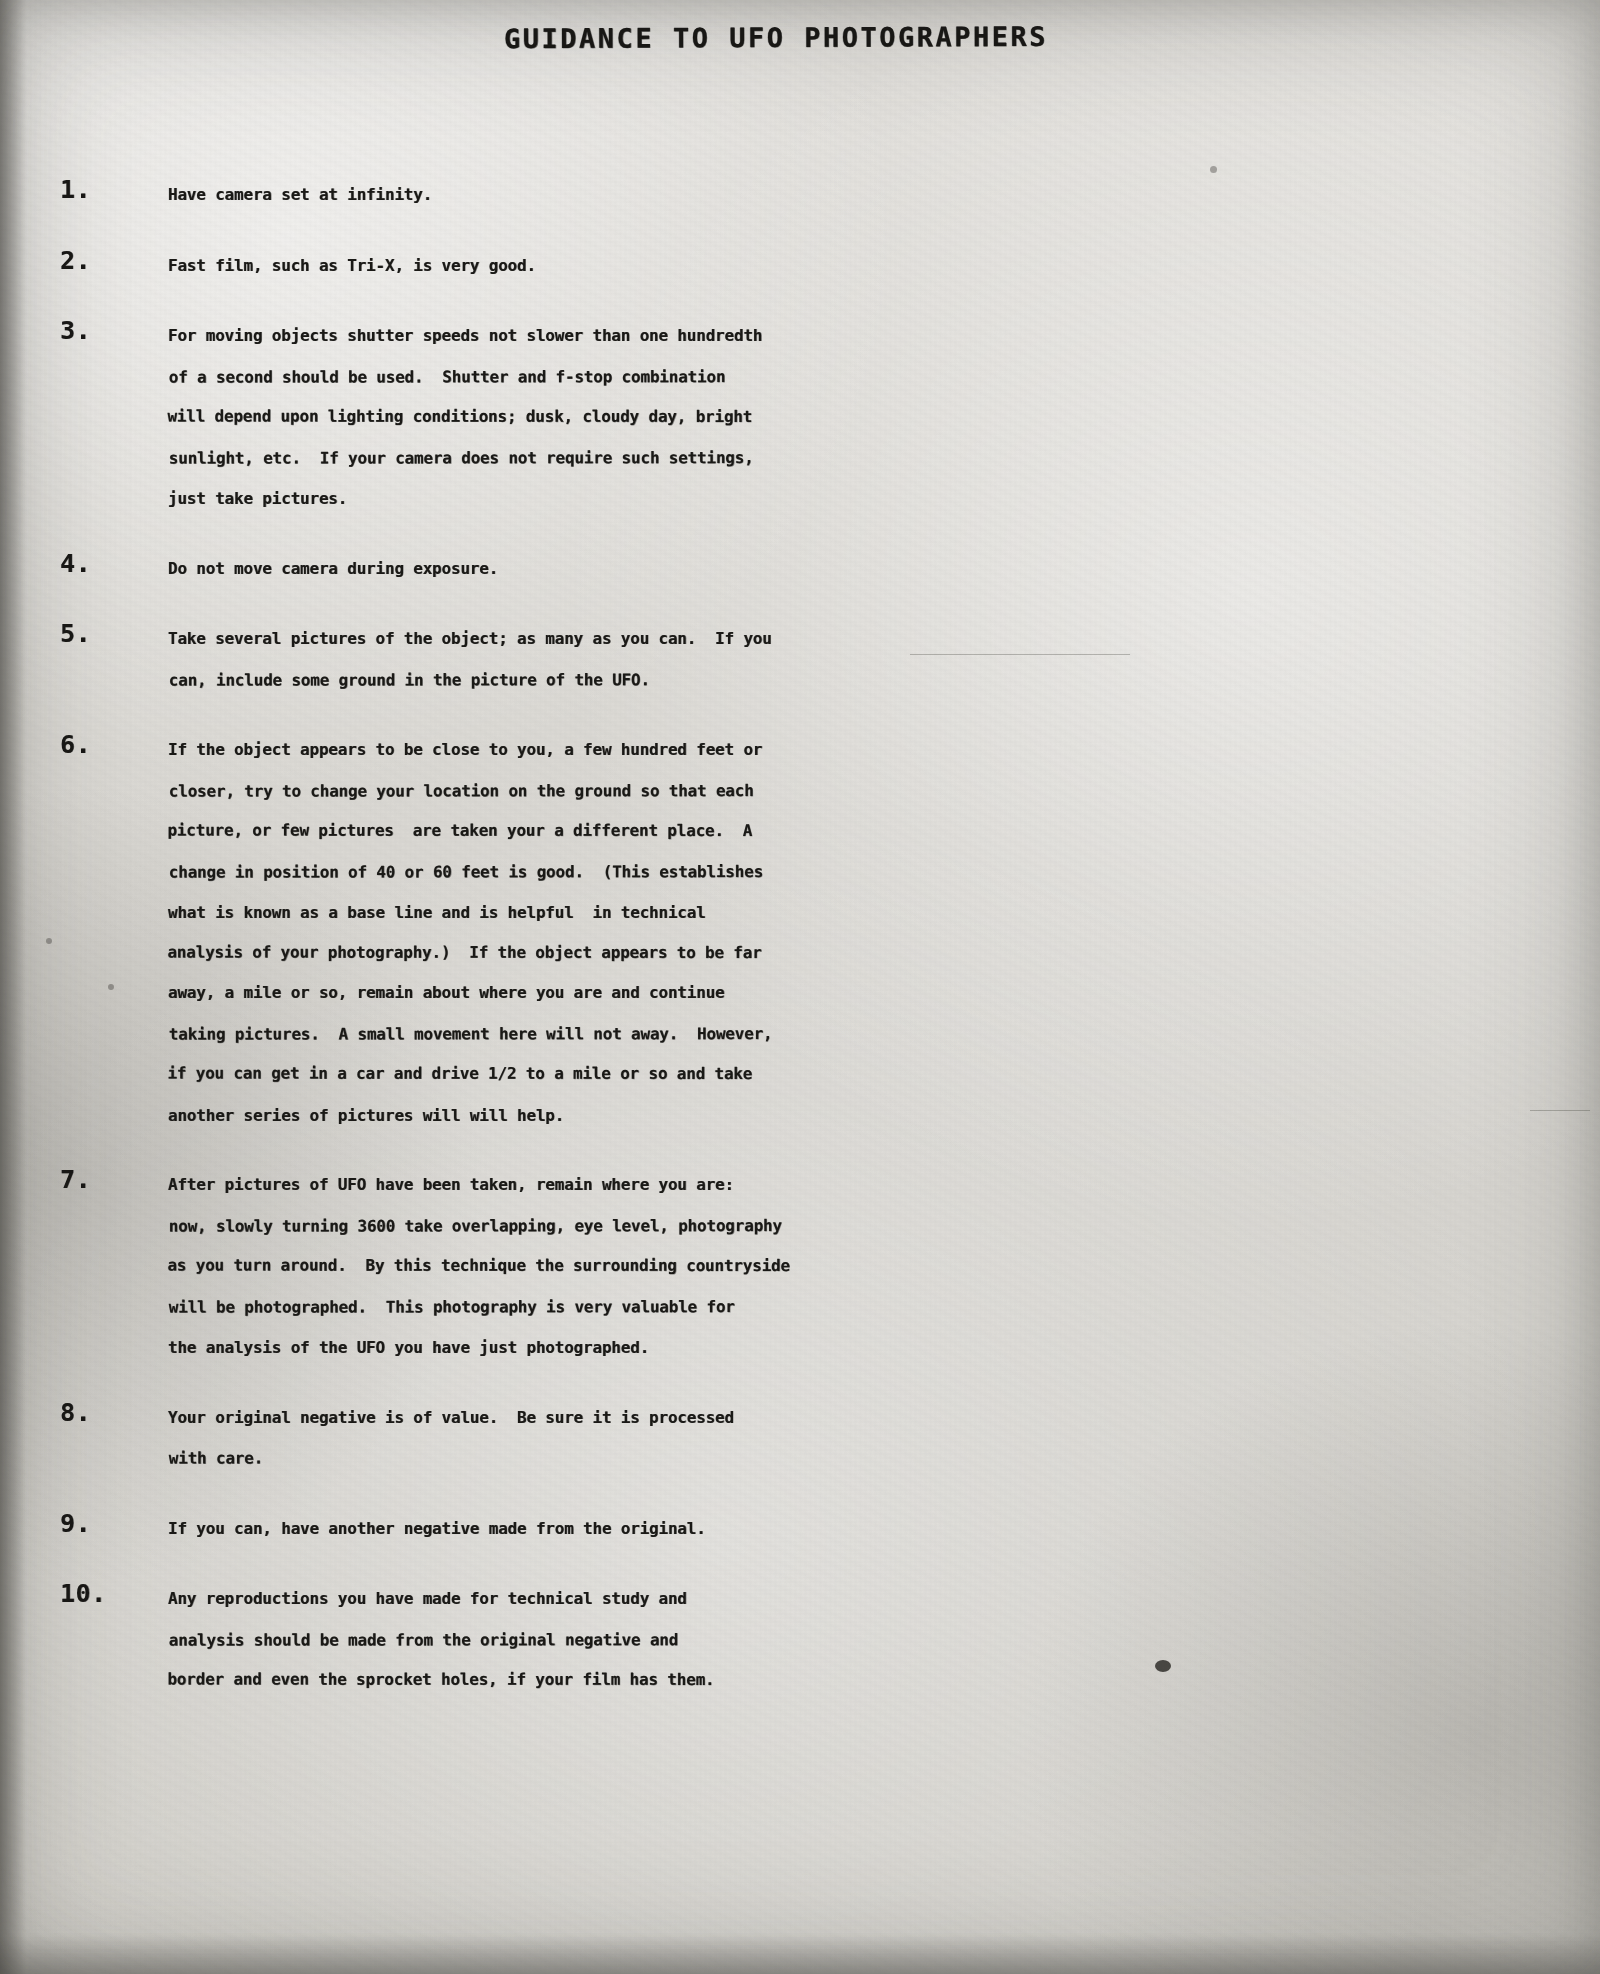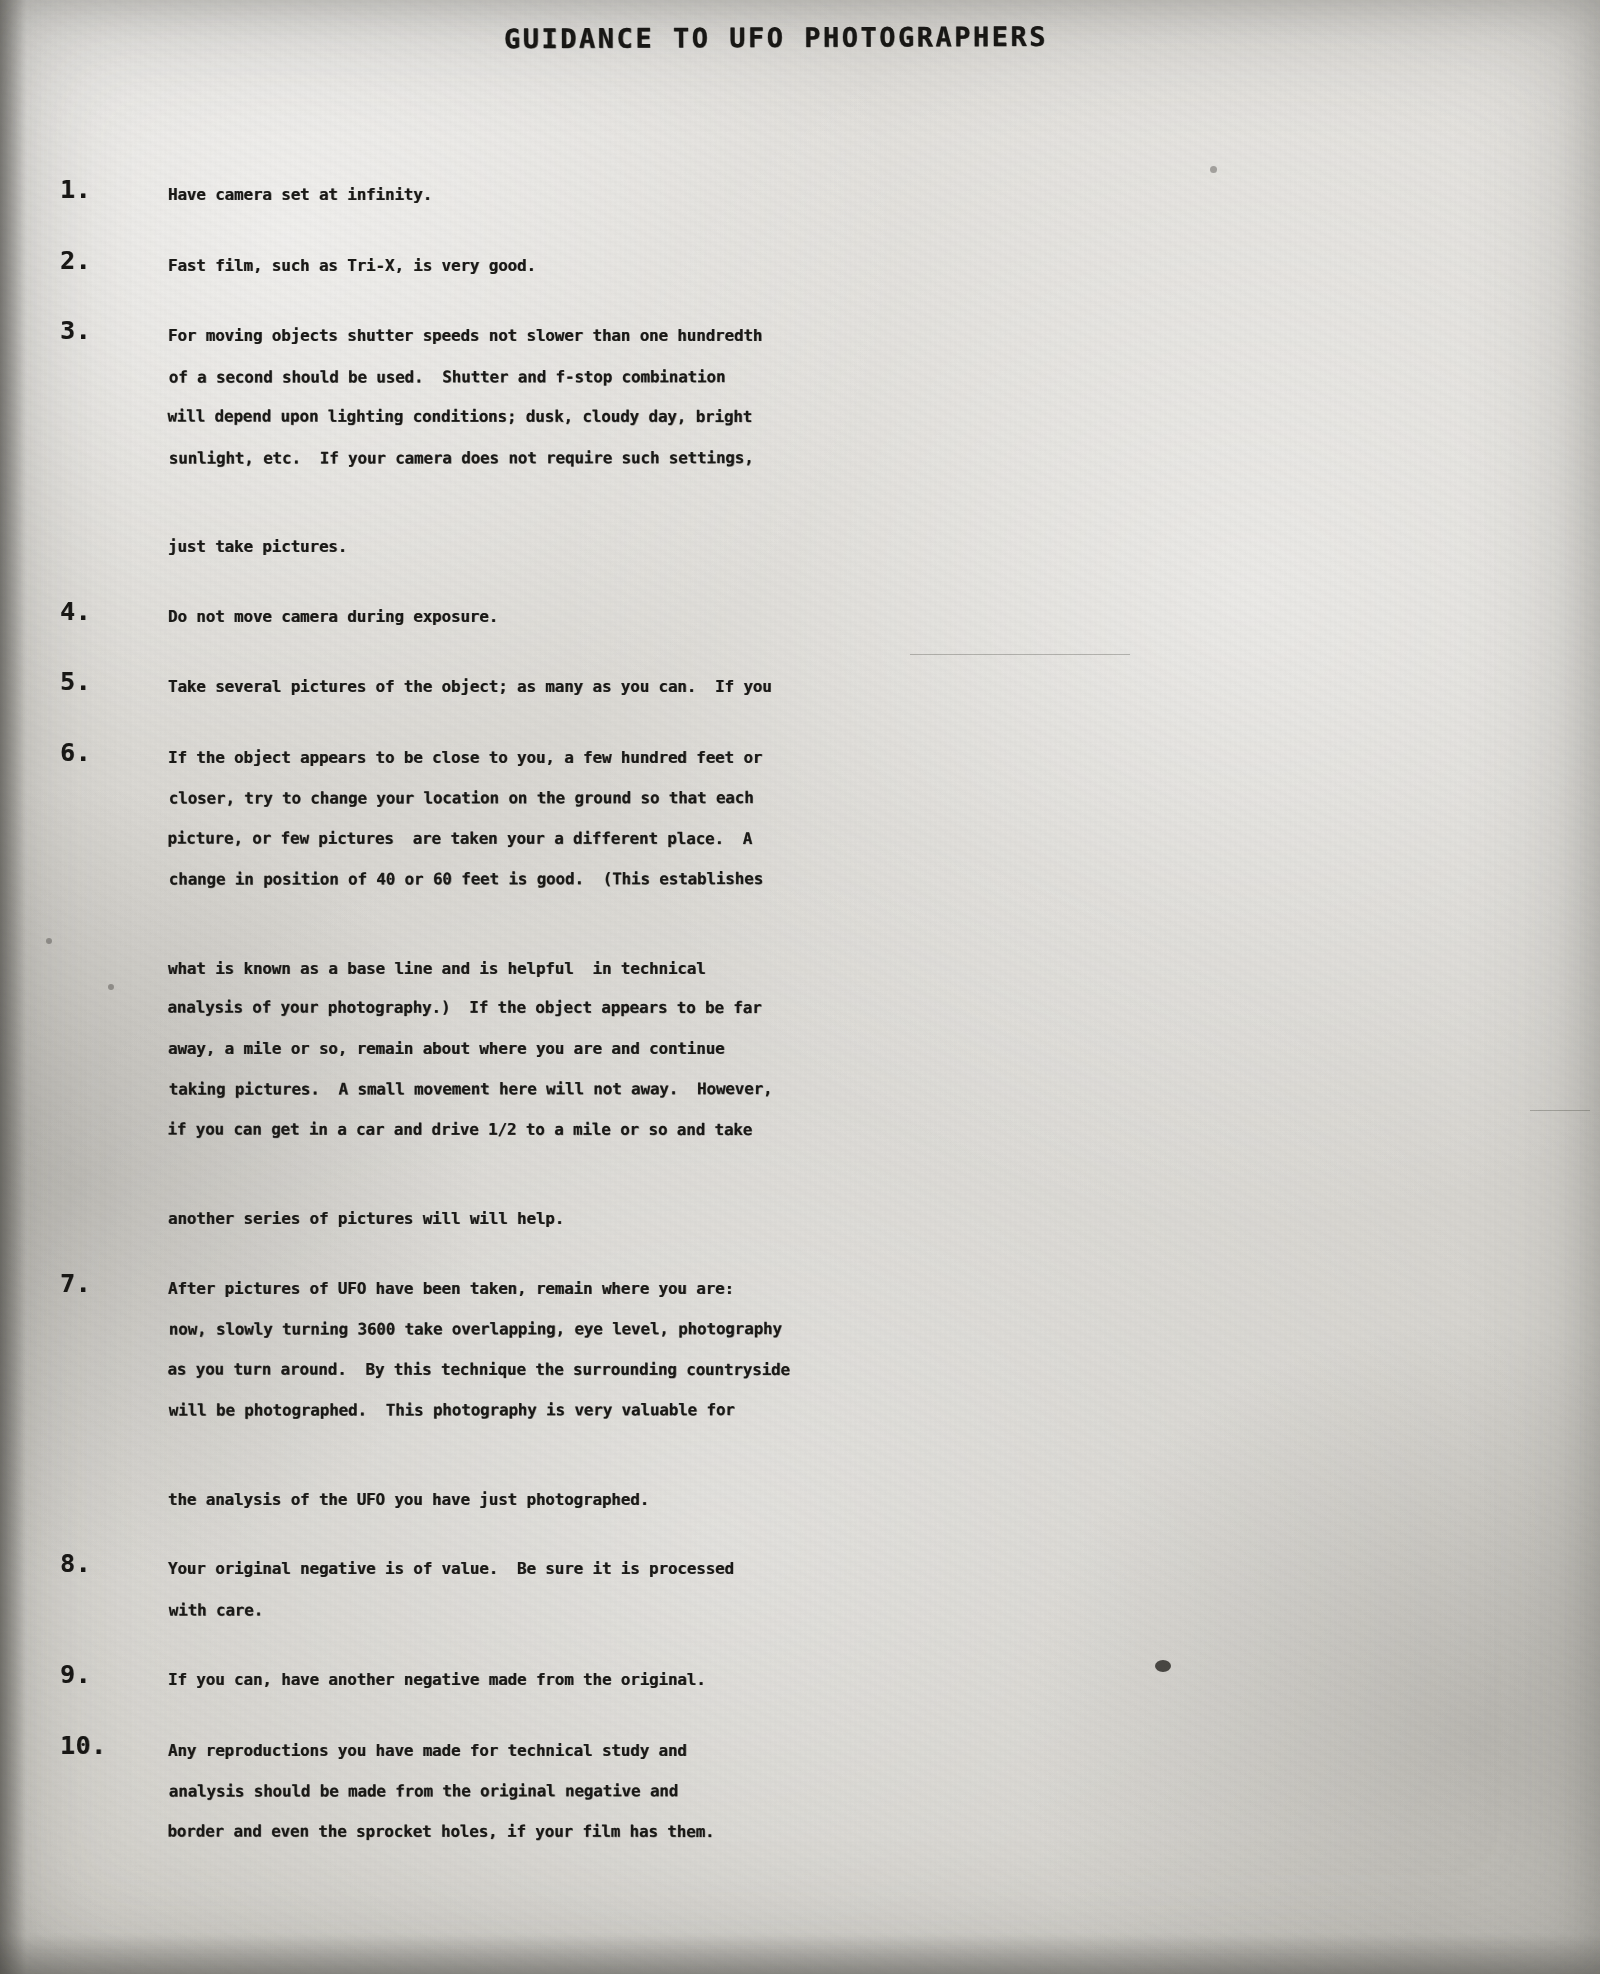--- a/index.html
+++ b/index.html
@@ -107,21 +107,21 @@
     line-height: 40.5px;
     color: #1a1916;
     letter-spacing: -0.2px;
     white-space: pre;
     font-weight: 700;
     text-shadow: 0.55px 0.35px 0 rgba(25,25,25,0.45), -0.4px 0.25px 0 rgba(45,45,45,0.25);
   }
   
   .line:nth-child(2n) { transform: translateX(0.8px) rotate(-0.05deg); }
   .line:nth-child(3n) { transform: translateX(-0.6px) rotate(0.04deg); }
-  .line:nth-child(5n) { transform: translateY(0.5px); margin-top: 48px; }
+  .line:nth-child(5n) { transform: translateY(0.5px); }
 
   
   .smudge {
     position: absolute;
     pointer-events: none;
     background: rgba(40,38,34,0.35);
     border-radius: 50%;
     filter: blur(0.6px);
   }
   .hairline {
@@ -165,20 +165,21 @@
         <div class="item">
           <div class="item-num">4.</div>
           <div class="item-body">
             <div class="line">Do not move camera during exposure.</div>
           </div>
         </div>
         <div class="item">
           <div class="item-num">5.</div>
           <div class="item-body">
             <div class="line">Take several pictures of the object; as many as you can.  If you</div>
+            <div class="line">can, include some ground in the picture of the UFO.</div>
           </div>
         </div>
         <div class="item">
           <div class="item-num">6.</div>
           <div class="item-body">
             <div class="line">If the object appears to be close to you, a few hundred feet or</div>
             <div class="line">closer, try to change your location on the ground so that each</div>
             <div class="line">picture, or few pictures  are taken your a different place.  A</div>
             <div class="line">change in position of 40 or 60 feet is good.  (This establishes</div>
             <div class="line">what is known as a base line and is helpful  in technical</div>

